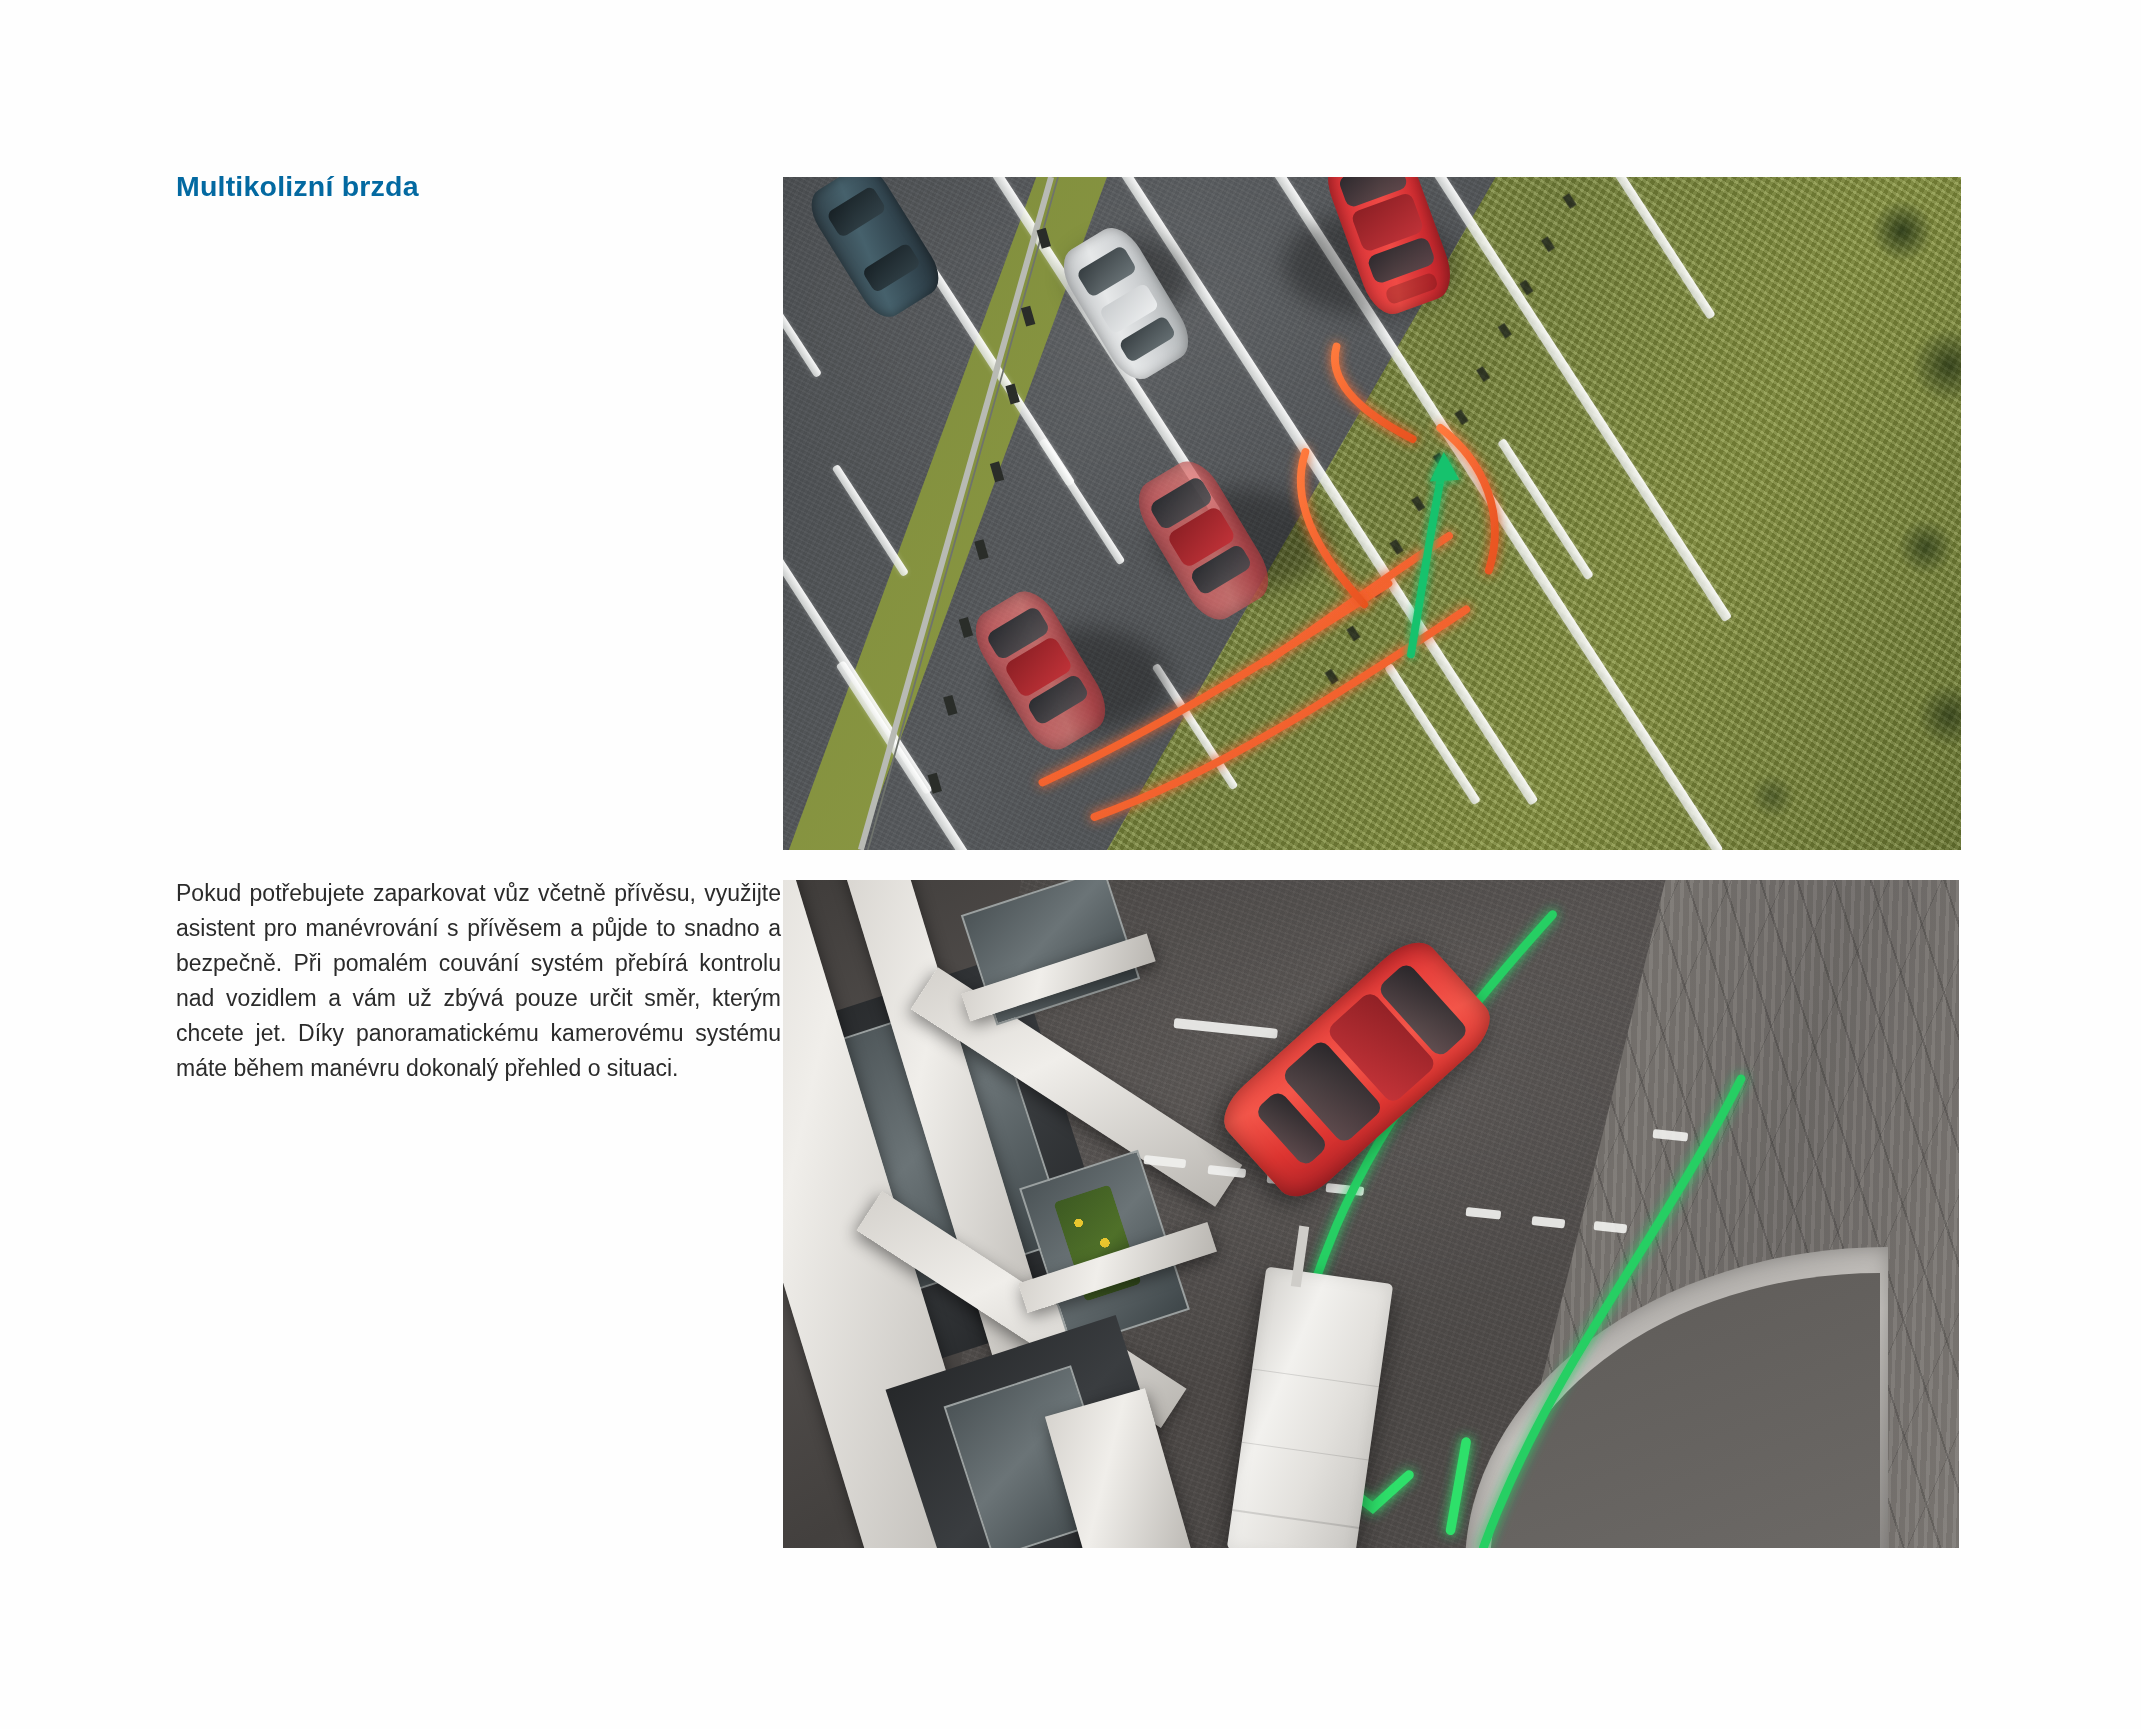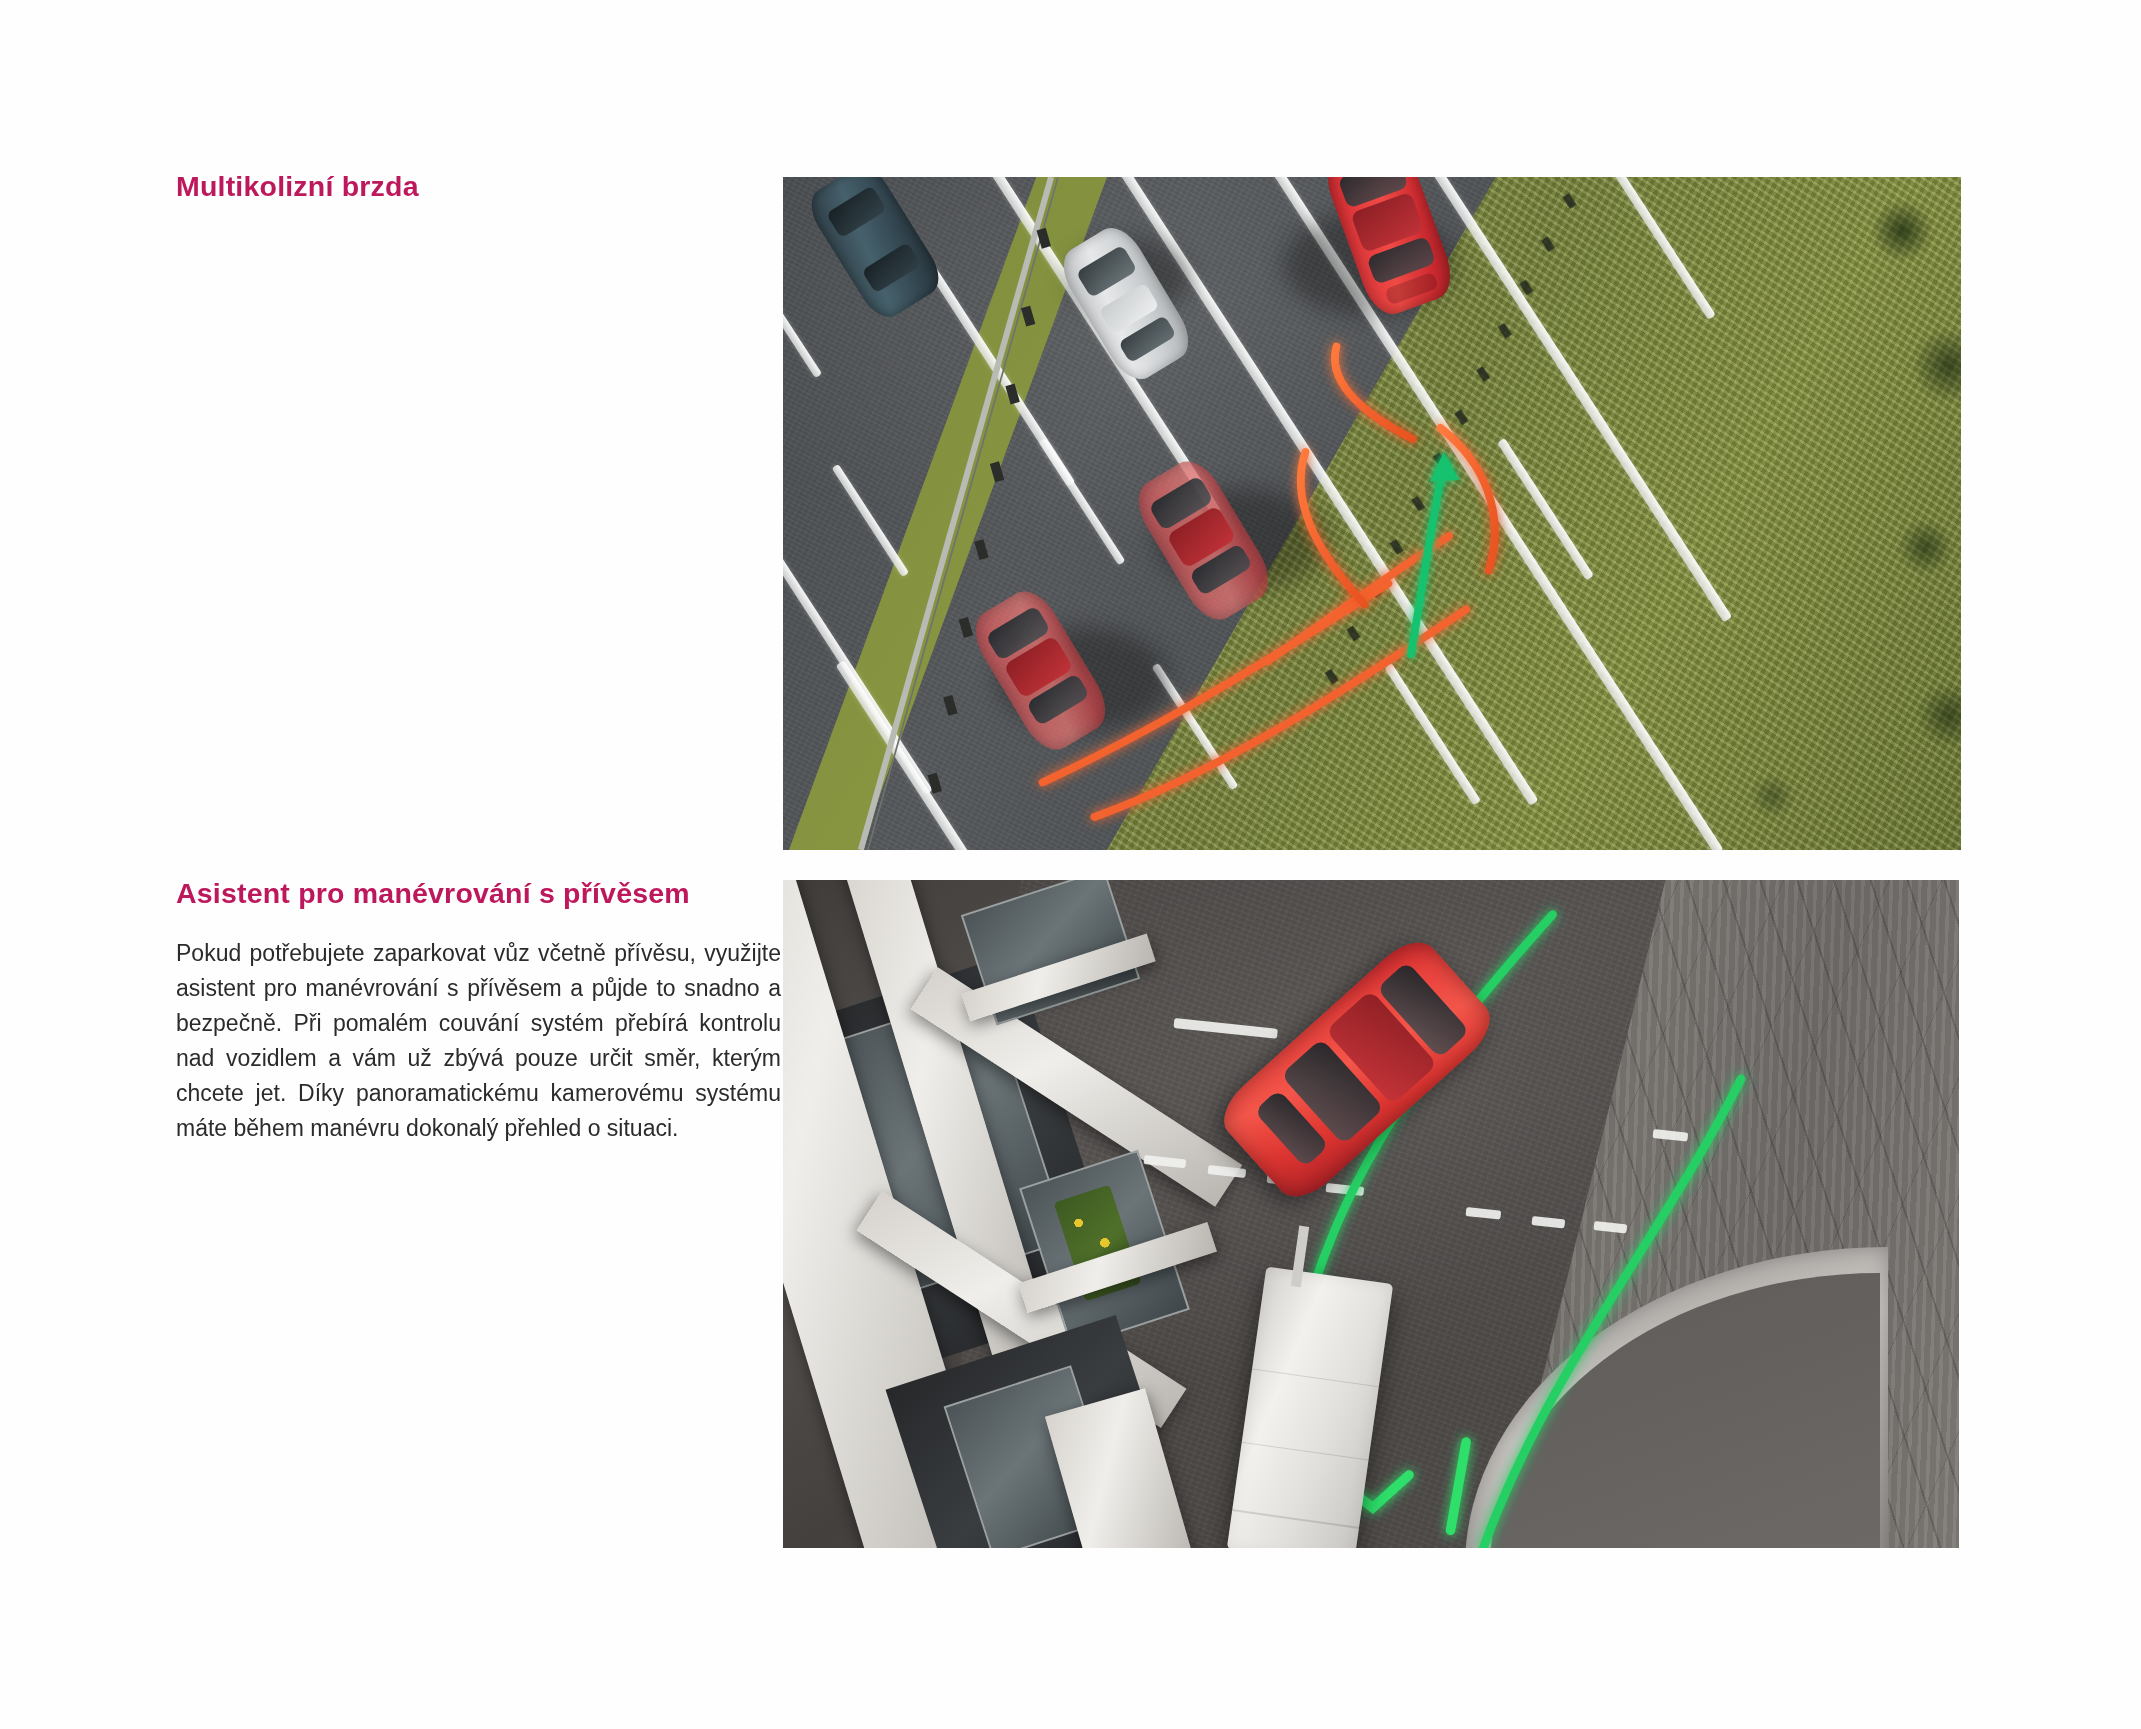--- a/index.html
+++ b/index.html
@@ -26,21 +26,21 @@
   .section { position: absolute; }
 
   .text-col {
     position: absolute;
     width: 605px;
   }
   .sec-title {
     font-size: 28.5px;
     font-weight: bold;
     letter-spacing: 0.2px;
-    color: #be185d;
+    color: #0369a1;
     margin: 0 0 26px 0;
     line-height: 1.2;
   }
   .sec-body {
     font-size: 23px;
     line-height: 1.52;
     color: #2b2b2b;
     margin: 0;
     text-align: justify;
     text-justify: inter-word;
@@ -424,21 +424,20 @@
         <div class="glass roof"></div>
         <div class="glass rear"></div>
         <div class="hood"></div>
       </div>
     </div>
   </div>
 
   <div class="section">
 
     <div class="text-col" style="left:176px; top:876px;">
-      <h2 class="sec-title">Asistent pro manévrování s přívěsem</h2>
       <p class="sec-body">Pokud potřebujete zaparkovat vůz včetně přívěsu, využijte asistent pro manévrování s  přívěsem a půjde to snadno a bezpečně. Při pomalém couvání systém přebírá kontrolu nad vozidlem a vám už zbývá pouze určit směr, kterým chcete jet. Díky panoramatickému kamerovému systému máte během manévru dokonalý přehled o situaci.</p>
     </div>
 
     <div class="photo" id="photo-trailer">
       <div class="tr-ground"></div>
       <div class="tr-wall"></div>
       <div class="tr-island"></div>
       <div class="tr-island2"></div>
 
       <div class="tr-building"></div>

